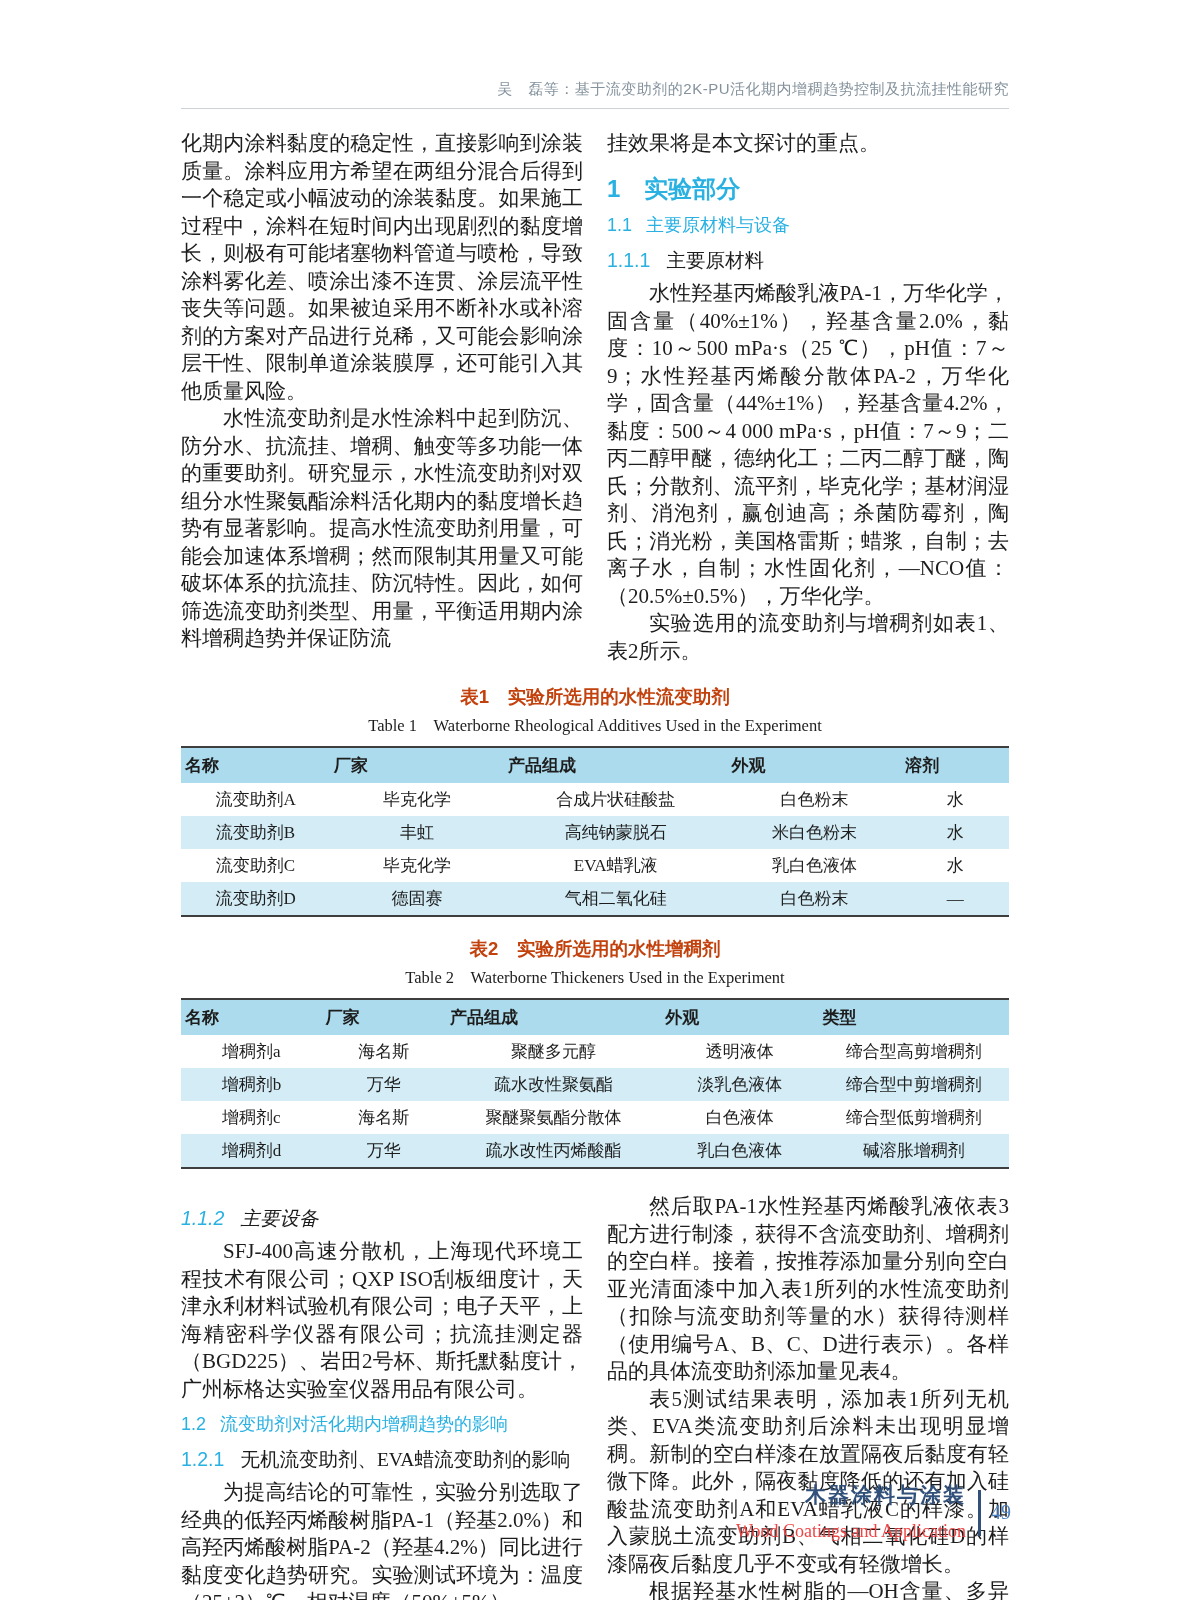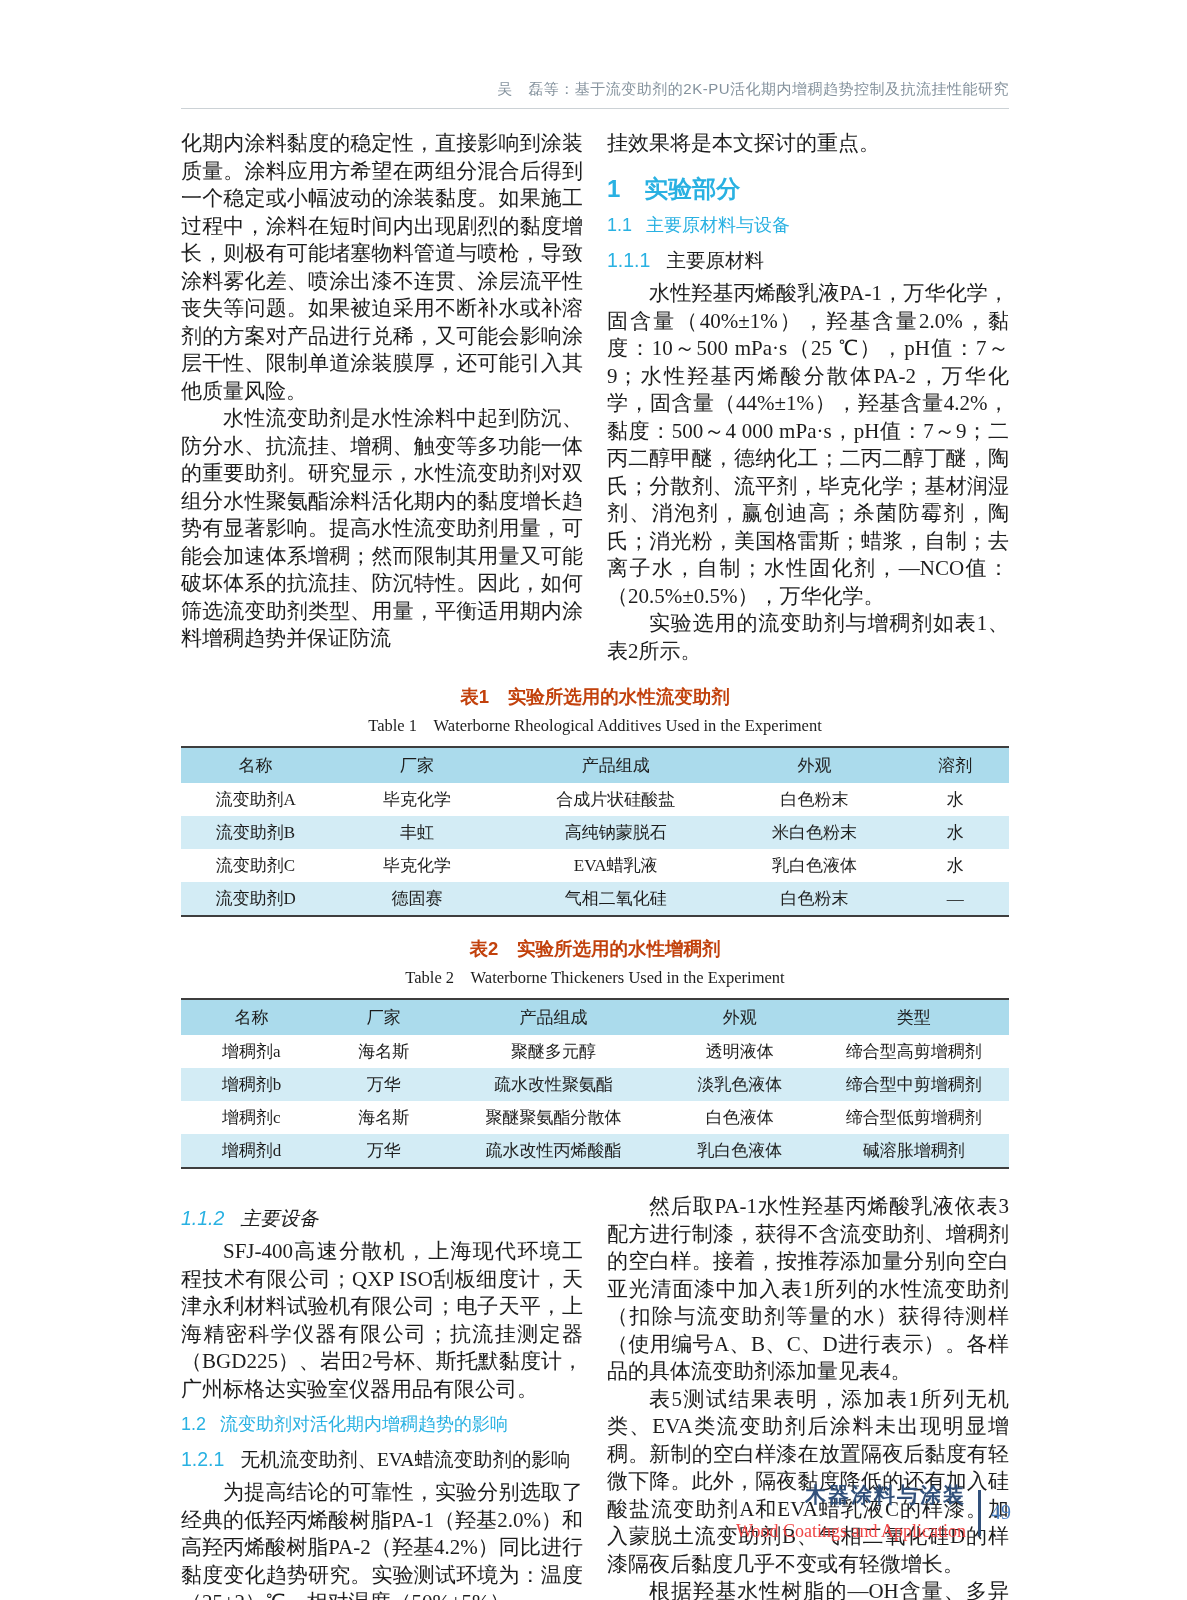--- a/index.html
+++ b/index.html
@@ -27,21 +27,21 @@
       font-size:18px;margin:10px 0 9px;line-height:1.3;}
   .h2 .hnum{margin-right:14px;}
   .h3{font-size:19.5px;margin:7px 0 6px;line-height:1.35;}
   .h3 .hnum{color:var(--accent,#29b1e2);font-family:"Liberation Sans",sans-serif;margin-right:16px;}
   .table-block{margin-top:19px;}
   .tbl-title-cn{text-align:center;font-family:"Liberation Sans",sans-serif;font-weight:bold;
       font-size:18.5px;color:#c2410c;}
   .tbl-title-en{text-align:center;font-weight:normal;font-size:16.5px;margin-top:6px;}
   table{width:100%;border-collapse:collapse;margin-top:9px;
       border-top:2.5px solid #3e3e3e;border-bottom:2.5px solid #3e3e3e;font-size:17px;}
-  th{font-weight:normal;background:var(--table-head,#abdbec);padding:6px 16px;text-align:center;}
+  th{font-weight:bold;background:var(--table-head,#abdbec);padding:6px 4px;text-align:left;}
   td{padding:5px 4px;text-align:center;}
   tr.alt{background:var(--table-alt,#d3ecf5);}
   .page-footer{position:absolute;right:120px;bottom:58px;display:flex;align-items:center;}
   .journal{display:flex;flex-direction:column;align-items:flex-end;line-height:1.15;}
   .journal-cn{font-family:"Liberation Sans",sans-serif;font-weight:bold;font-size:21px;
       color:var(--footer-navy,#3a5371);letter-spacing:2px;}
   .journal-en{font-size:18px;color:#ef4444;margin-top:14px;}
   .footer-bar{width:3px;height:46px;background:var(--footer-navy,#3a5371);margin:0 10px 0 12px;}
   .page-num{font-size:20px;color:var(--page-num-blue,#4b7fc0);}
 </style>

